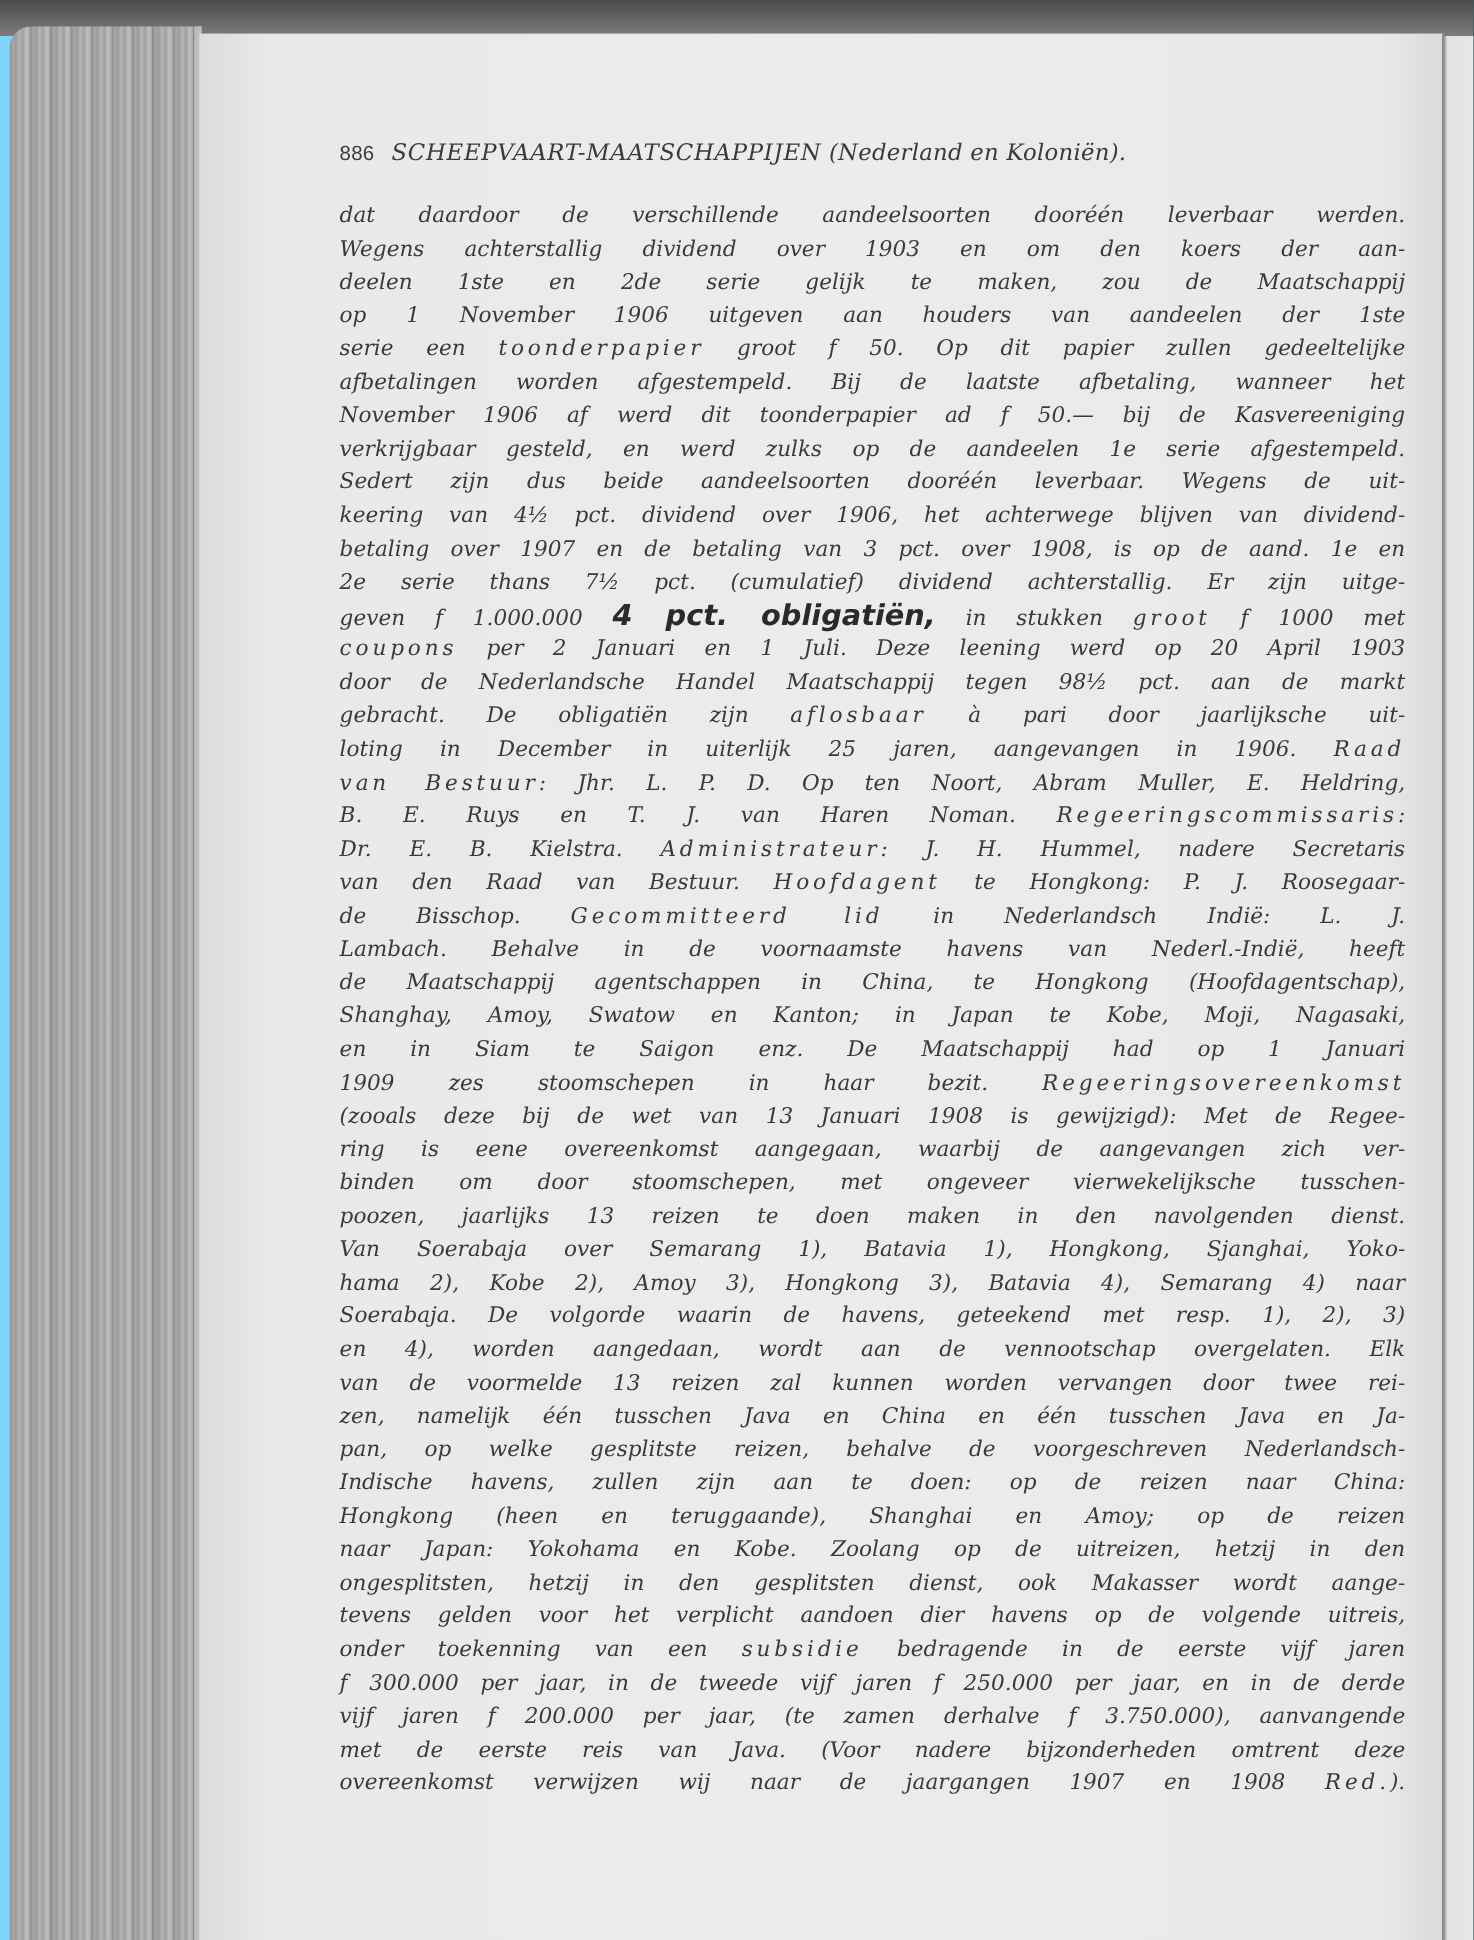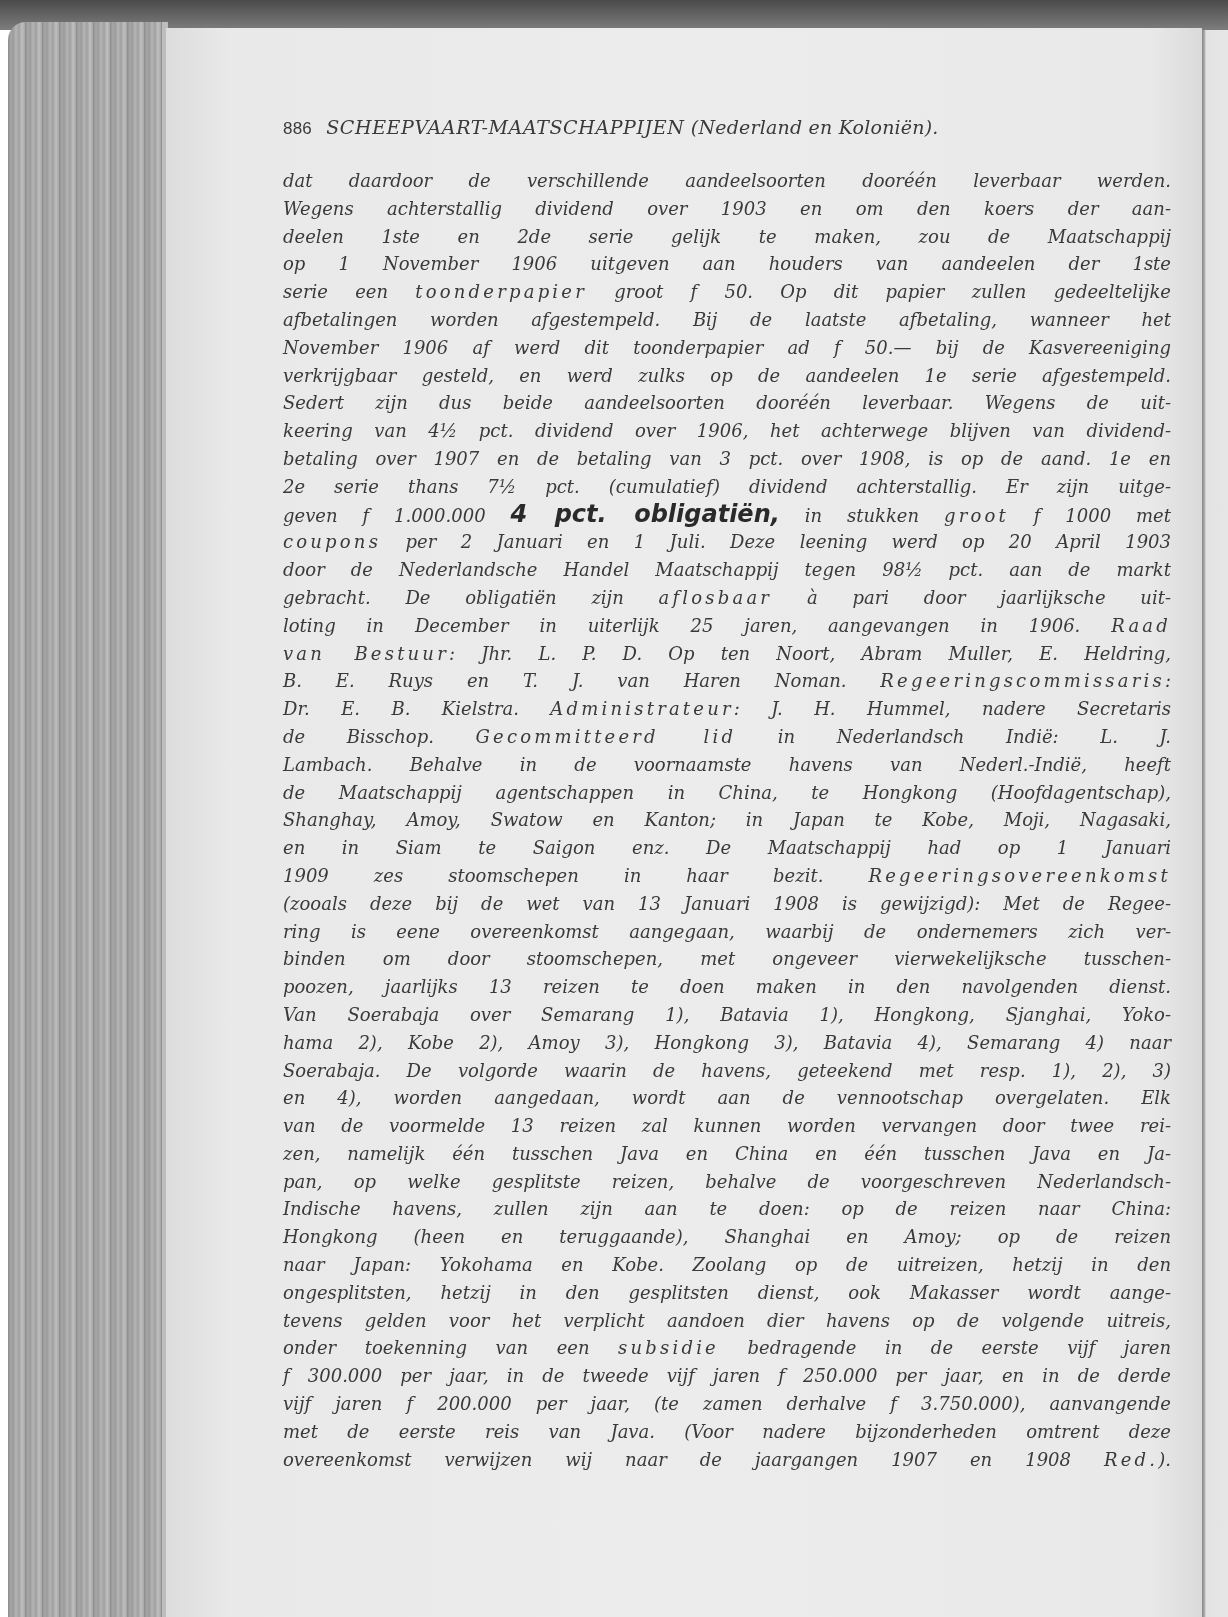--- a/index.html
+++ b/index.html
@@ -7,21 +7,21 @@
       padding: 0;
       width: 1228px;
       height: 1617px;
       overflow: hidden;
       background: #3a3a3a;
     }
     .scan {
       position: relative;
       width: 991px;
       height: 1617px;
-      background: #ffffff;
+      background: #7dd3fc;
     }
     .top-band {
       position: absolute;
       left: 0; top: 0;
       width: 1228px; height: 30px;
       background: linear-gradient(180deg, #4a4a4a 0%, #6e6e6e 70%, #7d7d7d 100%);
     }
     .page-stack {
       position: absolute;
       left: 8px; top: 22px;
@@ -119,28 +119,29 @@
         <span class="line"><span>betaling over 1907 en de betaling van 3 pct. over 1908, is op de aand. 1e en</span></span>
         <span class="line"><span>2e serie thans 7½ pct. (cumulatief) dividend achterstallig. Er zijn uitge-</span></span>
         <span class="line"><span>geven f 1.000.000 </span><span class="bold-sans">4 pct. obligatiën,</span><span> in stukken </span><span class="sp">groot</span><span> f 1000 met</span></span>
         <span class="line"><span class="sp">coupons</span><span> per 2 Januari en 1 Juli. Deze leening werd op 20 April 1903</span></span>
         <span class="line"><span>door de Nederlandsche Handel Maatschappij tegen 98½ pct. aan de markt</span></span>
         <span class="line"><span>gebracht. De obligatiën zijn </span><span class="sp">aflosbaar</span><span> à pari door jaarlijksche uit-</span></span>
         <span class="line"><span>loting in December in uiterlijk 25 jaren, aangevangen in 1906. </span><span class="sp">Raad</span></span>
         <span class="line"><span class="sp">van Bestuur</span><span>: Jhr. L. P. D. Op ten Noort, Abram Muller, E. Heldring,</span></span>
         <span class="line"><span>B. E. Ruys en T. J. van Haren Noman. </span><span class="sp">Regeeringscommissaris</span><span>:</span></span>
         <span class="line"><span>Dr. E. B. Kielstra. </span><span class="sp">Administrateur</span><span>: J. H. Hummel, nadere Secretaris</span></span>
+        <span class="line"><span>van den Raad van Bestuur. </span><span class="sp">Hoofdagent</span><span> te Hongkong: P. J. Roosegaar-</span></span>
         <span class="line"><span>de Bisschop. </span><span class="sp">Gecommitteerd lid</span><span> in Nederlandsch Indië: L. J.</span></span>
         <span class="line"><span>Lambach. Behalve in de voornaamste havens van Nederl.-Indië, heeft</span></span>
         <span class="line"><span>de Maatschappij agentschappen in China, te Hongkong (Hoofdagentschap),</span></span>
         <span class="line"><span>Shanghay, Amoy, Swatow en Kanton; in Japan te Kobe, Moji, Nagasaki,</span></span>
         <span class="line"><span>en in Siam te Saigon enz. De Maatschappij had op 1 Januari</span></span>
         <span class="line"><span>1909 zes stoomschepen in haar bezit. </span><span class="sp">Regeeringsovereenkomst</span></span>
         <span class="line"><span>(zooals deze bij de wet van 13 Januari 1908 is gewijzigd): Met de Regee-</span></span>
-        <span class="line"><span>ring is eene overeenkomst aangegaan, waarbij de ondernemers zich ver-</span></span>
+        <span class="line"><span>ring is eene overeenkomst aangegaan, waarbij de aangevangen zich ver-</span></span>
         <span class="line"><span>binden om door stoomschepen, met ongeveer vierwekelijksche tusschen-</span></span>
         <span class="line"><span>poozen, jaarlijks 13 reizen te doen maken in den navolgenden dienst.</span></span>
         <span class="line"><span>Van Soerabaja over Semarang 1), Batavia 1), Hongkong, Sjanghai, Yoko-</span></span>
         <span class="line"><span>hama 2), Kobe 2), Amoy 3), Hongkong 3), Batavia 4), Semarang 4) naar</span></span>
         <span class="line"><span>Soerabaja. De volgorde waarin de havens, geteekend met resp. 1), 2), 3)</span></span>
         <span class="line"><span>en 4), worden aangedaan, wordt aan de vennootschap overgelaten. Elk</span></span>
         <span class="line"><span>van de voormelde 13 reizen zal kunnen worden vervangen door twee rei-</span></span>
         <span class="line"><span>zen, namelijk één tusschen Java en China en één tusschen Java en Ja-</span></span>
         <span class="line"><span>pan, op welke gesplitste reizen, behalve de voorgeschreven Nederlandsch-</span></span>
         <span class="line"><span>Indische havens, zullen zijn aan te doen: op de reizen naar China:</span></span>

